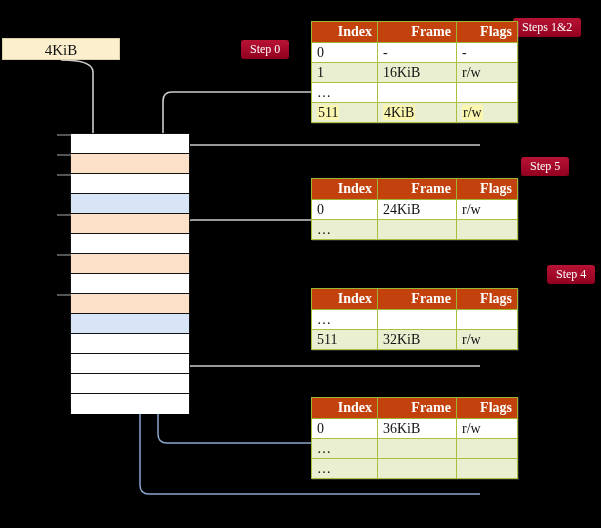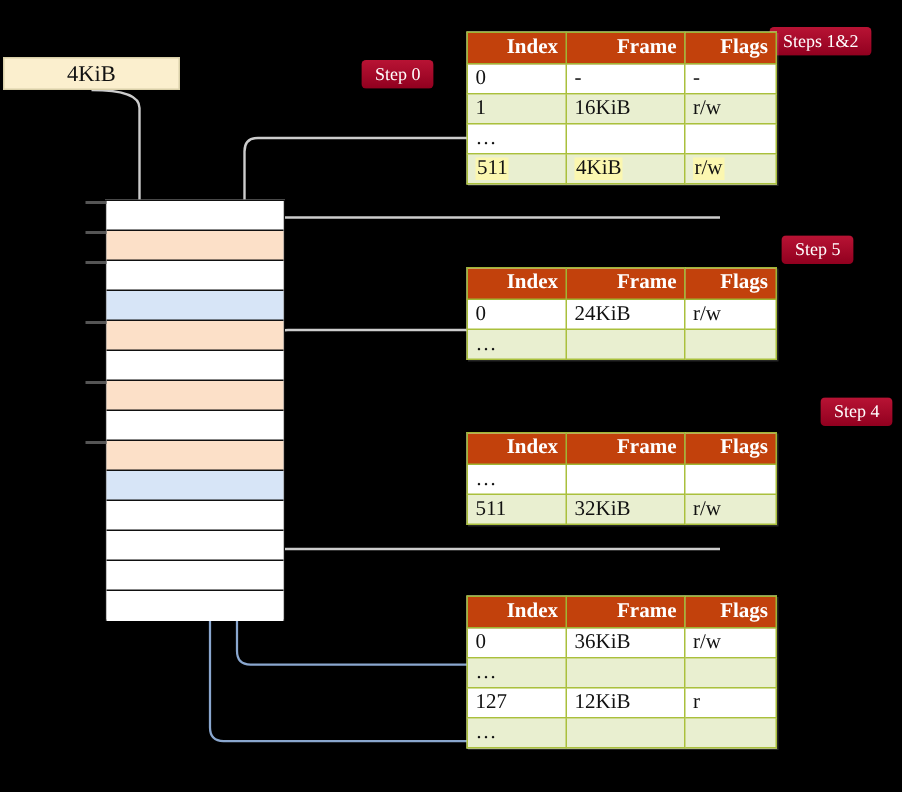--- a/index.html
+++ b/index.html
@@ -284,25 +284,20 @@
         <tr>
           <td class="col-index">0</td>
           <td class="col-frame">36KiB</td>
           <td class="col-flags">r/w</td>
         </tr>
         <tr class="alt">
           <td class="col-index"><span class="dots">…</span></td>
           <td class="col-frame"></td>
           <td class="col-flags"></td>
         </tr>
-        <tr>
-          <td class="col-index">127</td>
-          <td class="col-frame">12KiB</td>
-          <td class="col-flags">r</td>
-        </tr>
         <tr class="alt">
           <td class="col-index"><span class="dots">…</span></td>
           <td class="col-frame"></td>
           <td class="col-flags"></td>
         </tr>
       </tbody>
     </table>
 
 </div>
 

